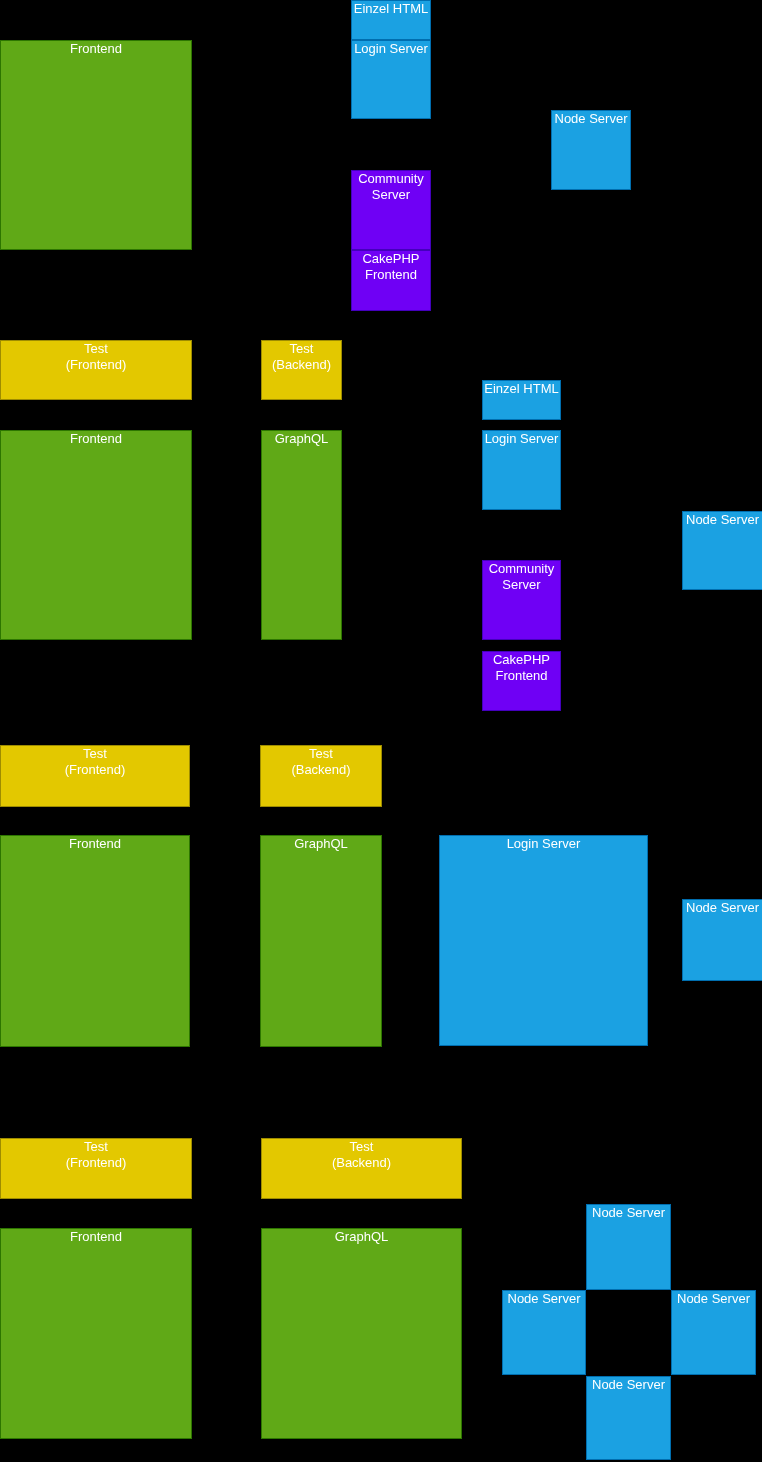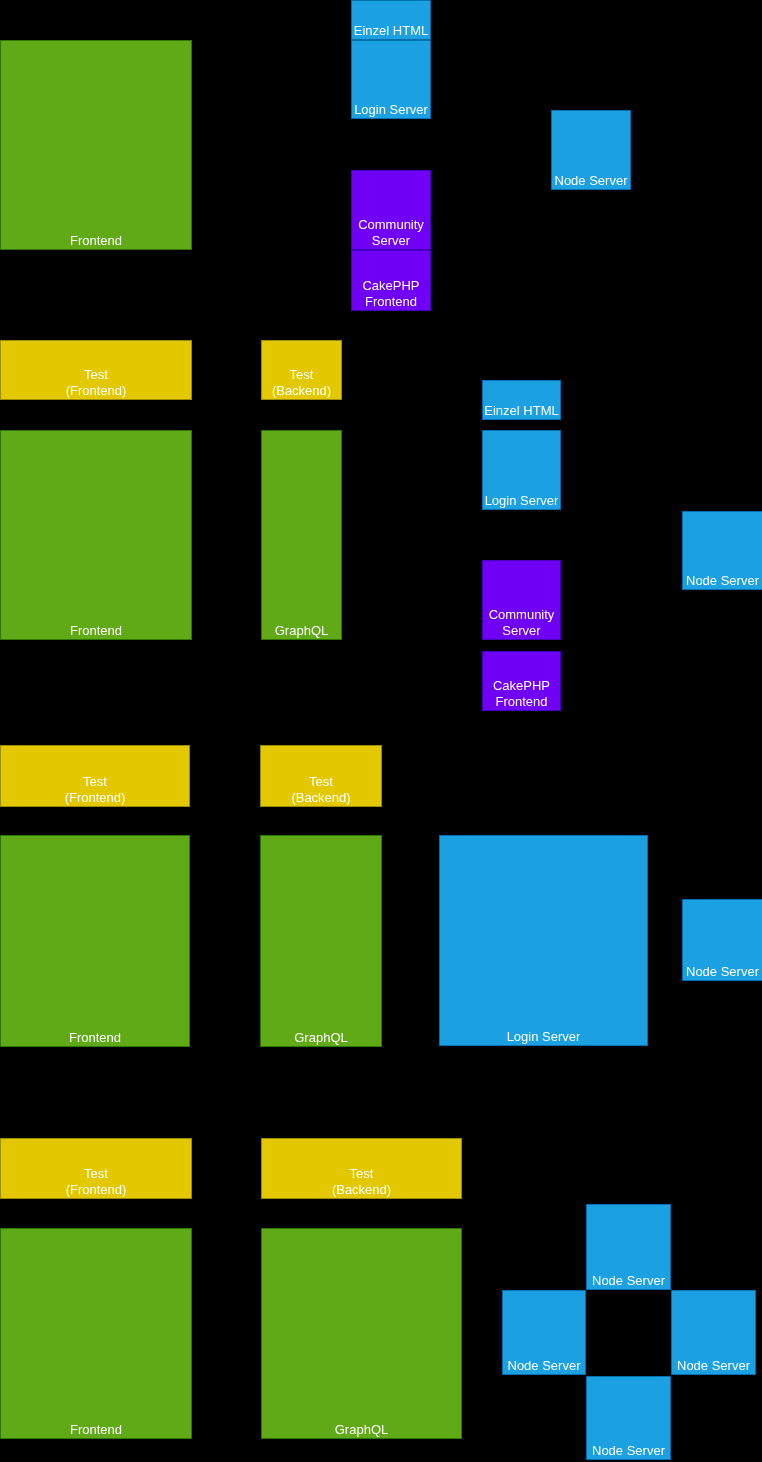--- a/index.html
+++ b/index.html
@@ -17,21 +17,21 @@
     position: relative;
     width: 762px;
     height: 1462px;
     background: #000000;
   }
   .node {
     position: absolute;
     box-sizing: border-box;
     border: 1.5px solid transparent;
     display: flex;
-    align-items: flex-end;
+    align-items: flex-start;
     justify-content: center;
   }
   .node-label {
     color: #ffffff;
     font-size: 13px;
     line-height: 16px;
     text-align: center;
     white-space: pre-line;
     pointer-events: none;
   }

